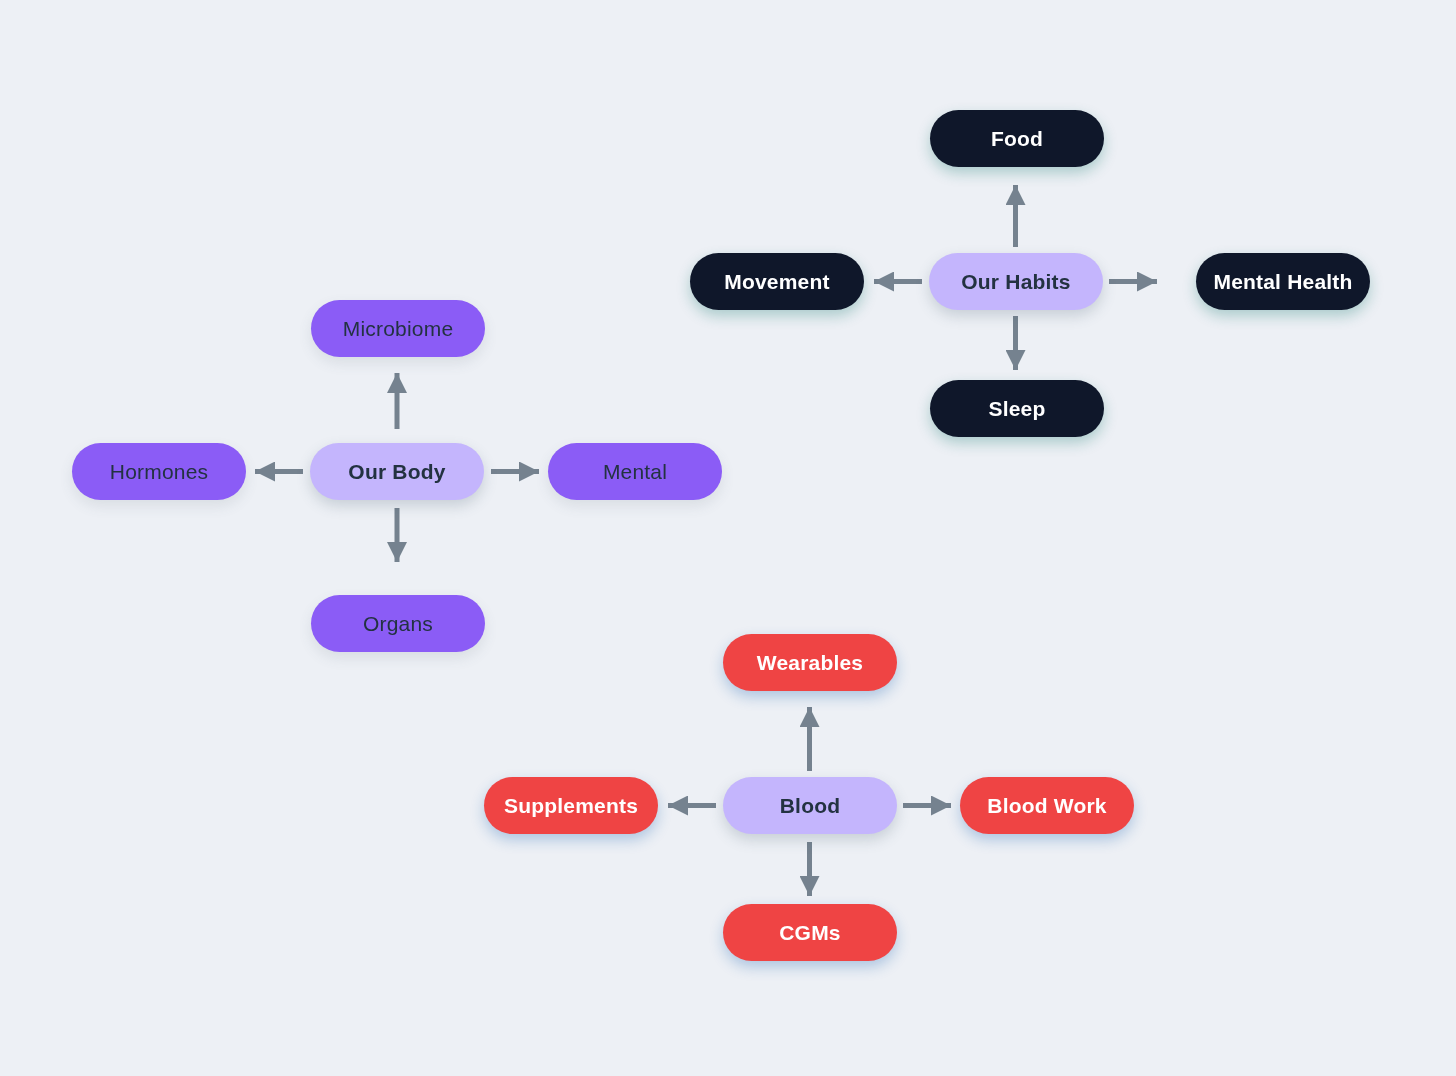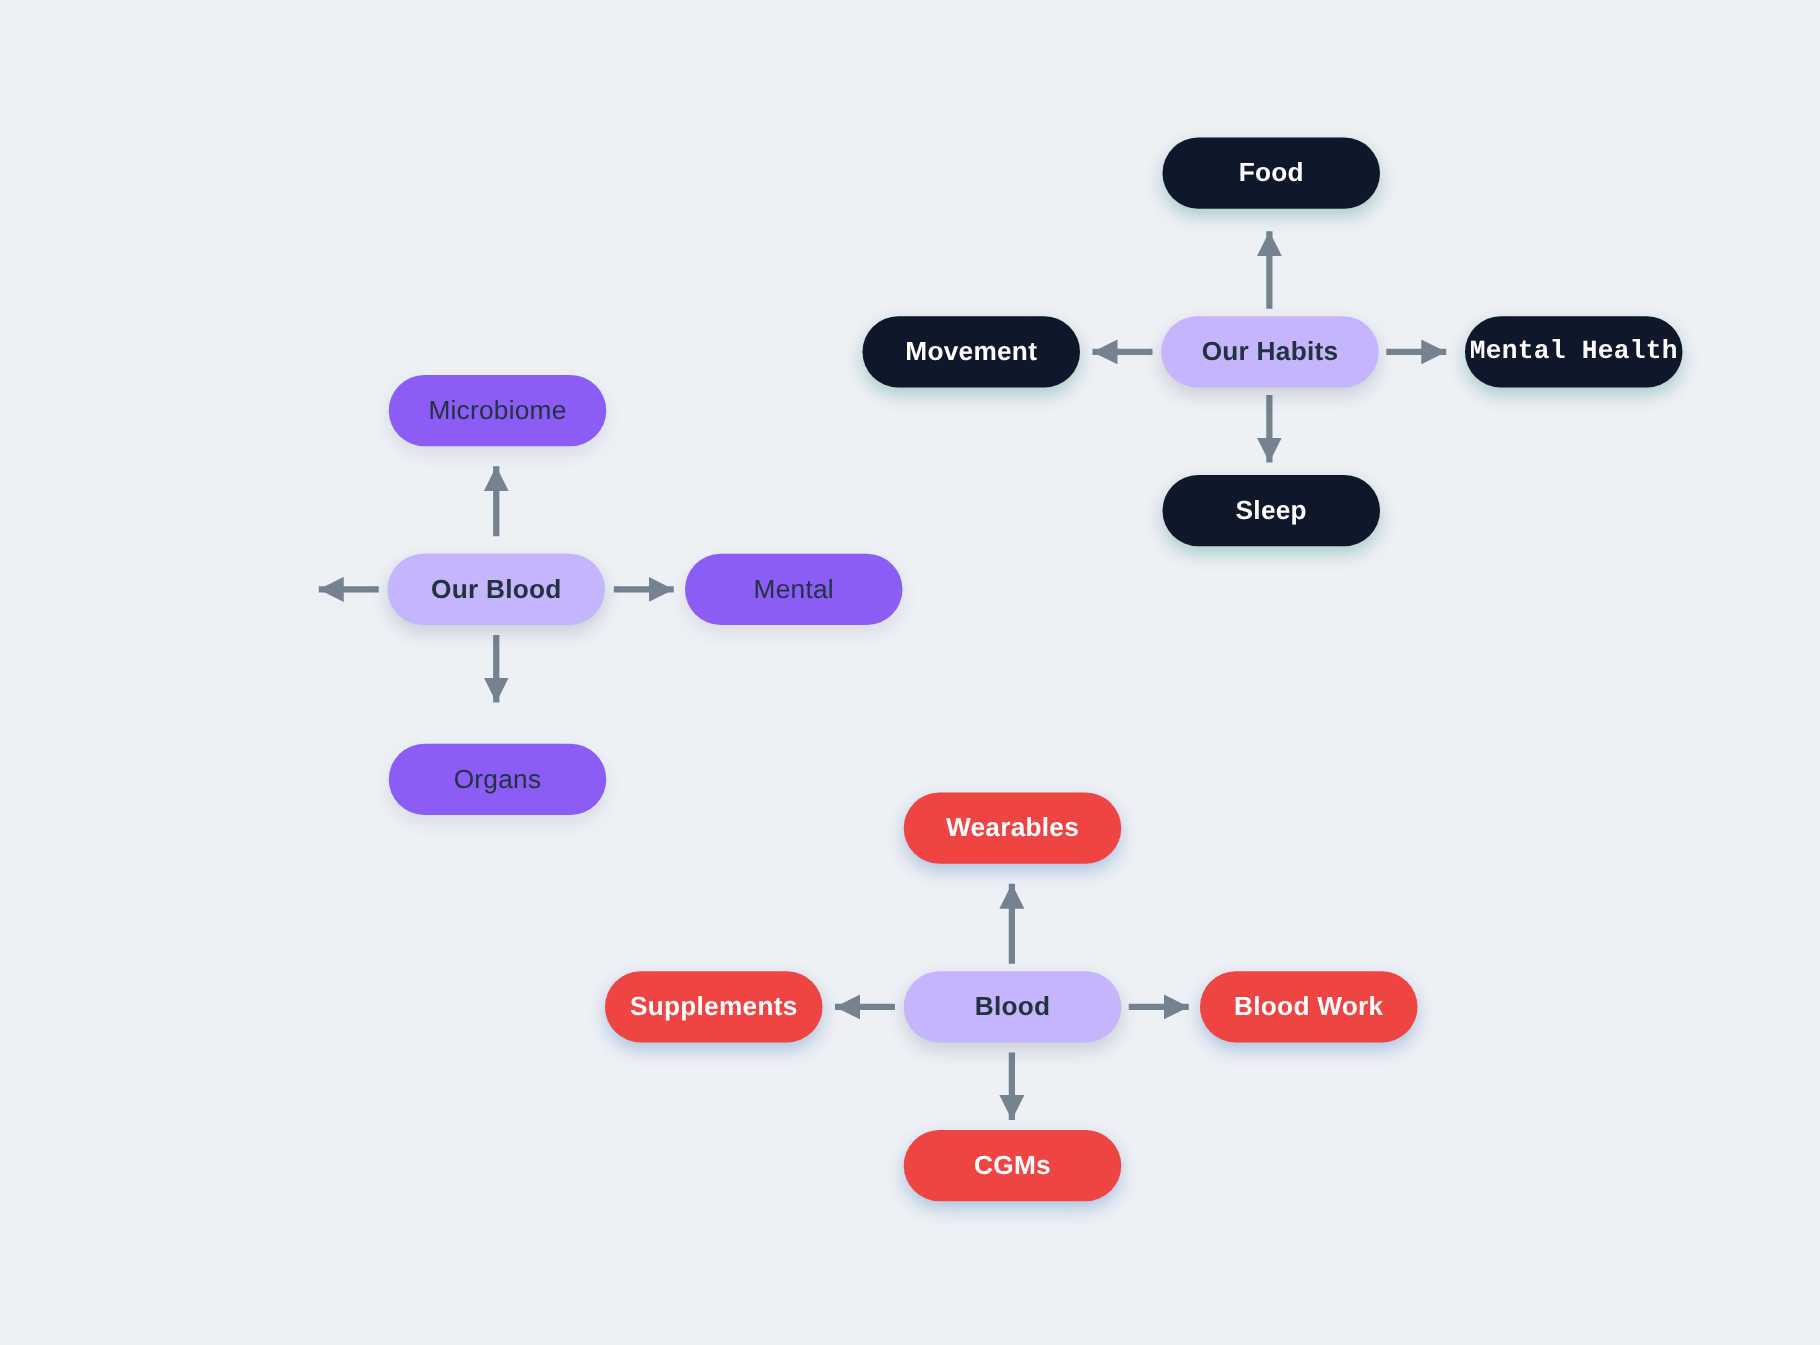--- a/index.html
+++ b/index.html
@@ -82,28 +82,29 @@
       <line x1="1109" y1="281.5" x2="1157" y2="281.5" marker-end="url(#ah)"></line>
 
       <line x1="809.5" y1="771" x2="809.5" y2="707" marker-end="url(#ah)"></line>
       <line x1="809.5" y1="842" x2="809.5" y2="896" marker-end="url(#ah)"></line>
       <line x1="716" y1="805.5" x2="668" y2="805.5" marker-end="url(#ah)"></line>
       <line x1="903" y1="805.5" x2="951" y2="805.5" marker-end="url(#ah)"></line>
     </g>
   </svg>
 
   <div class="pill white" style="left:311px; top:300px;">Microbiome</div>
-  <div class="pill center" style="left:310px; top:443px;">Our Blood</div>
+  <div class="pill white" style="left:72px;  top:443px;">Hormones</div>
+  <div class="pill center" style="left:310px; top:443px;">Our Body</div>
   <div class="pill white" style="left:548px; top:443px;">Mental</div>
   <div class="pill white" style="left:311px; top:571px;margin-top:24px;">Organs</div>
 
   <div class="pill teal" style="left:930px;  top:110px;">Food</div>
   <div class="pill teal" style="left:690px;  top:253px;">Movement</div>
   <div class="pill center" style="left:929px;  top:253px;">Our Habits</div>
-  <div class="pill teal" style="left:1172px; top:253px;font-family:Liberation Mono, monospace;">Mental Health</div>
+  <div class="pill teal" style="left:1196px; top:253px;">Mental Health</div>
   <div class="pill teal" style="left:930px;  top:380px;">Sleep</div>
 
   <div class="pill blue" style="left:723px; top:634px;">Wearables</div>
   <div class="pill blue" style="left:484px; top:777px;">Supplements</div>
   <div class="pill center" style="left:723px; top:777px;">Blood</div>
   <div class="pill blue" style="left:960px; top:777px;">Blood Work</div>
   <div class="pill blue" style="left:723px; top:904px;">CGMs</div>
 
 </div>
 

